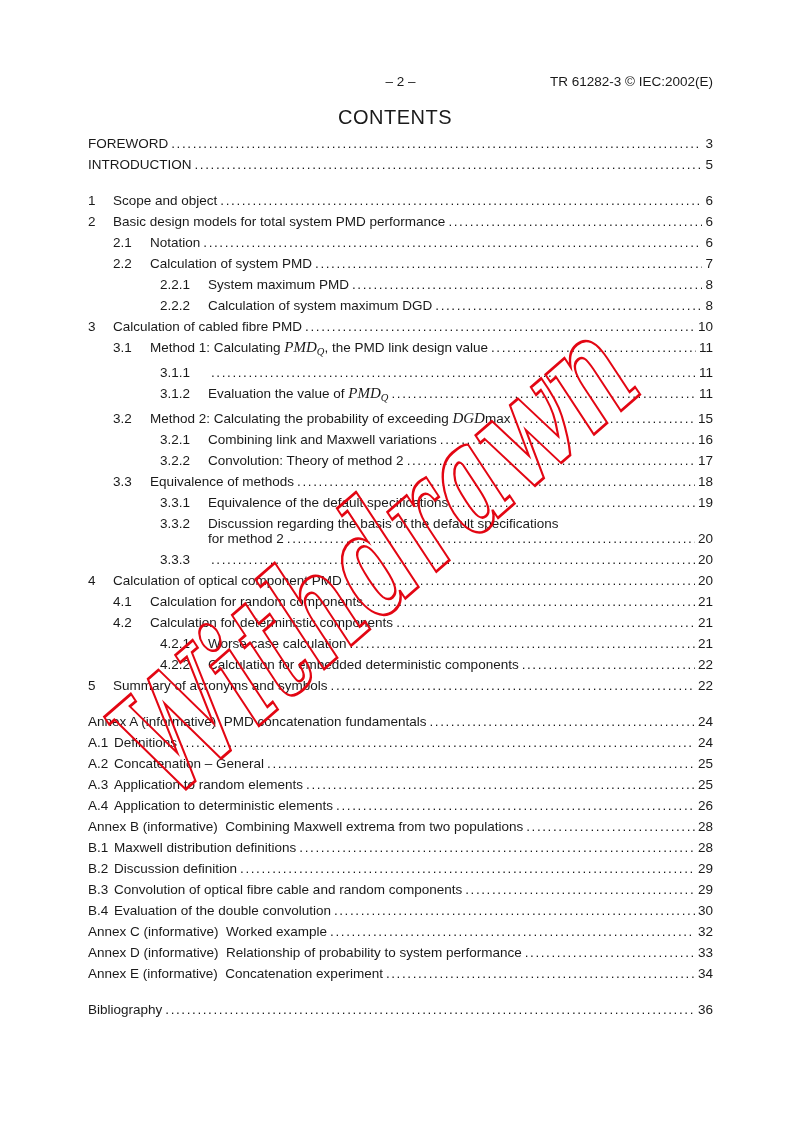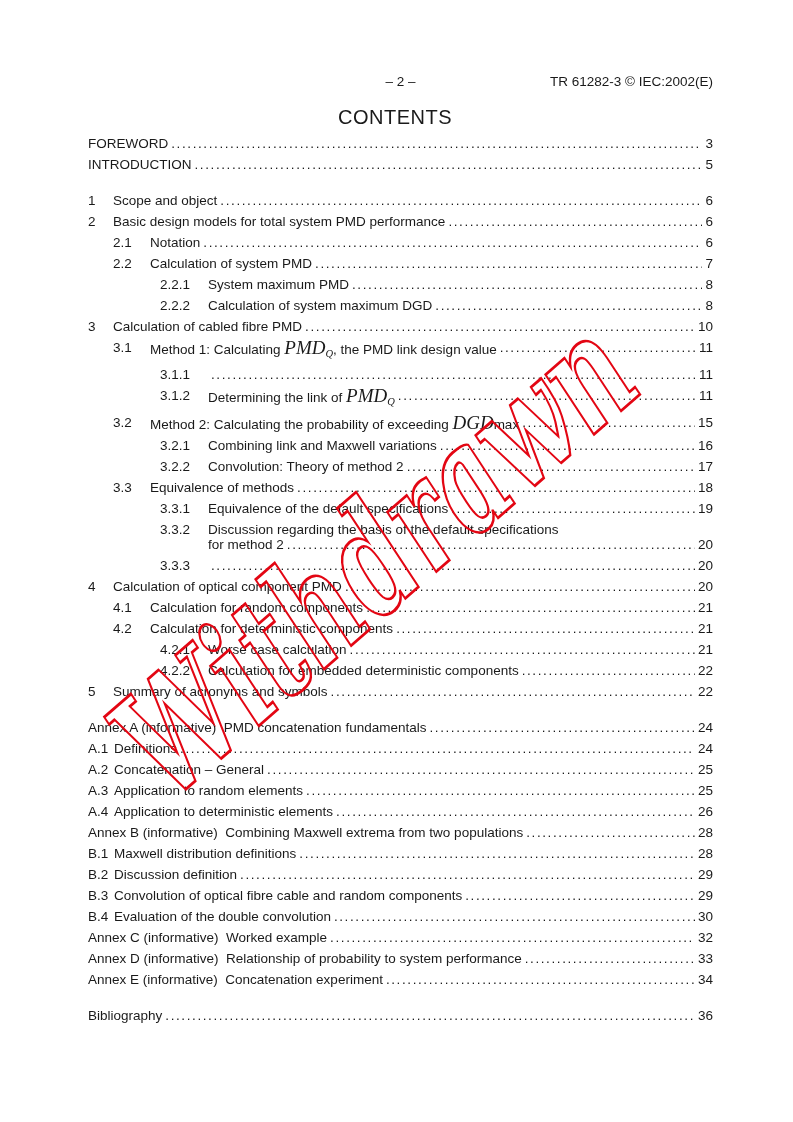--- a/index.html
+++ b/index.html
@@ -70,21 +70,21 @@
   }
   .dots::after {
     content: "..................................................................................................................................................................................................";
     letter-spacing: 1.6px;
   }
   .pg { flex: 0 0 auto; padding-left: 3px; }
   
   .i {
     font-family: "Liberation Serif", serif;
     font-style: italic;
-    font-size: 19px;
+    font-size: 15px;
   }
   .isub {
     font-family: "Liberation Serif", serif;
     font-style: italic;
     font-size: 10.5px;
     vertical-align: -3px;
   }
   
   .watermark {
     position: absolute;
@@ -186,21 +186,21 @@
       <div class="toc-row l3">
         <div class="flexline">
           <span class="num">3.1.1</span>
           <span class="dots"></span>
           <span class="pg">11</span>
         </div>
       </div>
       <div class="toc-row l3">
         <div class="flexline">
           <span class="num">3.1.2</span>
-          <span class="title"><span>Determining the link of </span><span class="i">PMD</span><span class="isub">Q</span></span>
+          <span class="title"><span>Evaluation the value of </span><span class="i">PMD</span><span class="isub">Q</span></span>
           <span class="dots"></span>
           <span class="pg">11</span>
         </div>
       </div>
       <div class="toc-row l2">
         <div class="flexline">
           <span class="num">3.2</span>
           <span class="title"><span>Method 2: Calculating the probability of exceeding </span><span class="i">DGD</span><span>max</span></span>
           <span class="dots"></span>
           <span class="pg">15</span>

